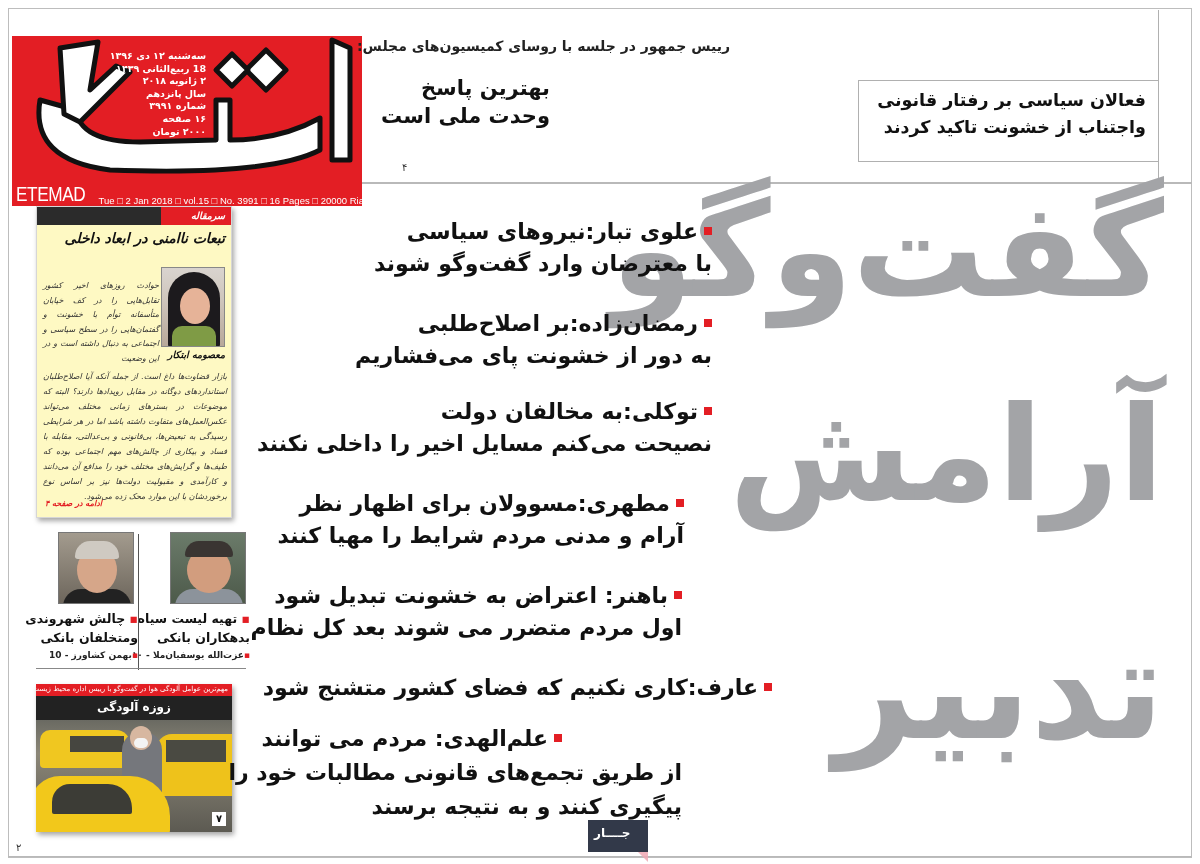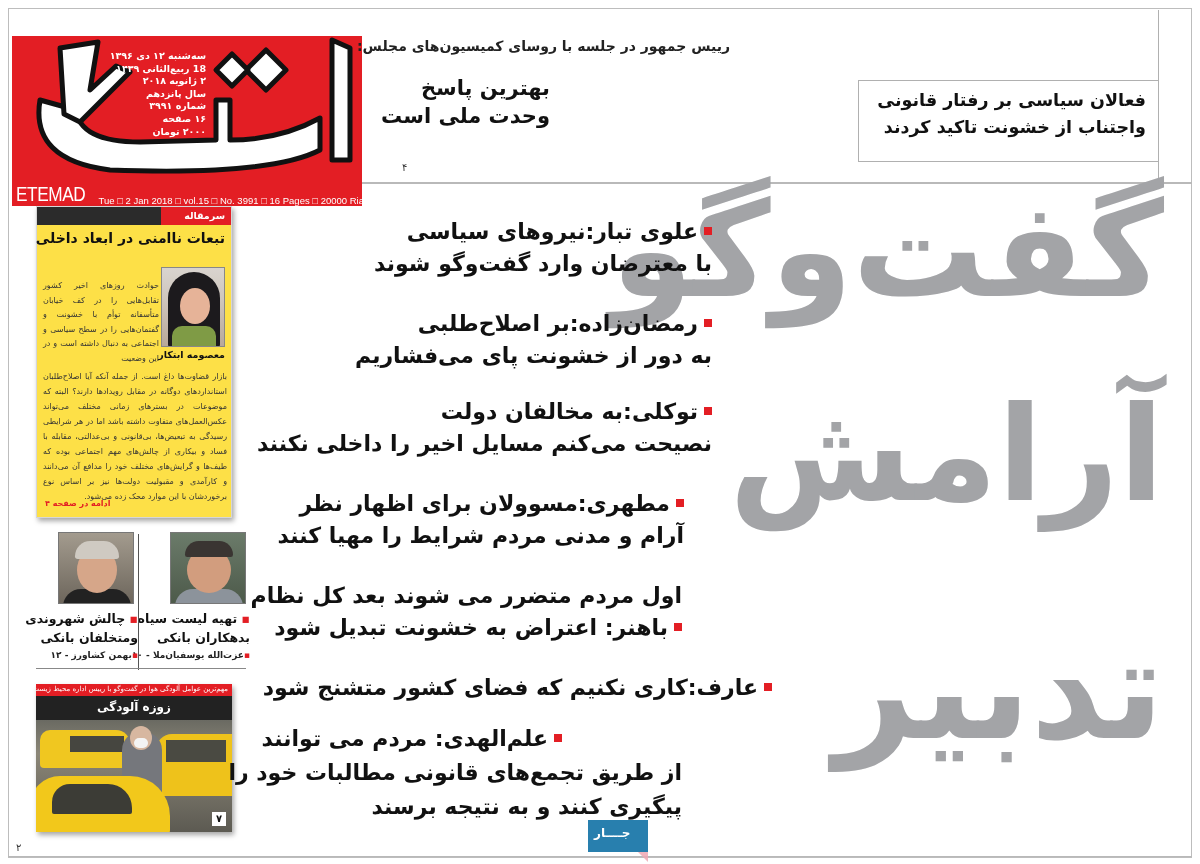--- a/index.html
+++ b/index.html
@@ -29,21 +29,21 @@
   .boxed-story .t { font-size: 17.5px; font-weight: bold; line-height: 27px; color: #111; white-space: nowrap; }
   .boxed-right-rule { position: absolute; left: 1158px; top: 10px; width: 1px; height: 170px; background: #b0b0b0; }
 
   
   .mega { position: absolute; direction: rtl; text-align: right; color: #a3a4a7; font-weight: bold; line-height: 1; white-space: nowrap; font-family: "DejaVu Sans", sans-serif; }
   .mega-1 { right: 36px; top: 184px; font-size: 132px; }
   .mega-2 { right: 36px; top: 388px; font-size: 132px; }
   .mega-3 { right: 36px; top: 620px; font-size: 140px; }
 
   
-  .editorial { position: absolute; left: 36px; top: 206px; width: 196px; height: 312px; background: #fde047; box-shadow: 2px 3px 5px rgba(0,0,0,0.35); border: 1px solid #d6d6d6; }
+  .editorial { position: absolute; left: 36px; top: 206px; width: 196px; height: 312px; background: #fef9c3; box-shadow: 2px 3px 5px rgba(0,0,0,0.35); border: 1px solid #d6d6d6; font-style: italic; }
   .ed-bar { height: 18px; display: flex; }
   .ed-bar .dark { flex: 1; background: #2b2b2b; }
   .ed-bar .red { width: 70px; background: #e31e24; color: #fff; font-size: 9.5px; font-weight: bold; direction: rtl; text-align: right; padding: 3px 6px 0 0; }
   .ed-title { direction: rtl; text-align: right; font-size: 14px; font-weight: bold; padding: 5px 6px 2px 0; white-space: nowrap; color: #111; }
   .ed-photo { position: absolute; right: 6px; top: 60px; width: 64px; height: 80px; background: linear-gradient(180deg,#d9d4cf 0%,#cfc6bd 40%,#b8a89a 100%); border: 1px solid #888; overflow: hidden; }
   .ed-photo .hijab { position: absolute; left: 6px; top: 4px; width: 52px; height: 78px; border-radius: 26px 26px 6px 6px; background: #1c1a1d; }
   .ed-photo .face { position: absolute; left: 18px; top: 20px; width: 30px; height: 36px; border-radius: 50%; background: #e6b398; }
   .ed-photo .scarf { position: absolute; left: 10px; top: 58px; width: 44px; height: 22px; background: #7f9b45; border-radius: 10px 10px 0 0; }
   .ed-author { position: absolute; right: 6px; top: 142px; font-size: 9.5px; font-weight: bold; direction: rtl; color: #111; }
   .ed-body { position: absolute; left: 6px; top: 60px; width: 116px; direction: rtl; text-align: justify; font-size: 8px; line-height: 14.6px; color: #333; margin-top: 12px; }
@@ -84,21 +84,21 @@
   .pf-num { position: absolute; right: 6px; bottom: 6px; width: 14px; height: 14px; background: #fff; color: #111; font-size: 10px; font-weight: bold; text-align: center; line-height: 14px; }
 
   
   .headlines { position: absolute; left: 262px; top: 216px; width: 450px; direction: rtl; text-align: right; }
   .hl { position: absolute; white-space: nowrap; font-weight: bold; color: #111; font-size: 22px; line-height: 32px; }
   .hl .sq { display: inline-block; width: 8px; height: 8px; background: #e31e24; margin-left: 6px; vertical-align: middle; position: relative; top: -2px; }
 
   .page-ref-2 { position: absolute; left: 16px; top: 842px; font-size: 10px; color: #333; }
 
   
-  .watermark { position: absolute; left: 588px; top: 820px; width: 60px; height: 32px; background: #0369a1; opacity: 0.85; }
+  .watermark { position: absolute; left: 588px; top: 820px; width: 60px; height: 32px; background: #0f172a; opacity: 0.85; }
   .watermark:after { content: ""; position: absolute; right: 0; bottom: -10px; border-left: 10px solid transparent; border-top: 10px solid #f0a9b5; }
   .watermark span { position: absolute; left: 6px; top: 6px; color: #fff; font-size: 12px; font-weight: bold; direction: rtl; }
 </style>
 </head>
 <body>
 
 <div class="page-frame"></div>
 <div class="hline" style="left:362px; top:182px; width:830px;"></div>
 <div class="boxed-right-rule"></div>
 <div class="hline" style="left:8px; top:856px; width:1184px; height:1px;"></div>
@@ -181,21 +181,21 @@
   <div class="pic man1">
     <div class="bg"></div>
     <div class="suit"></div>
     <div class="face"></div>
     <div class="hair"></div>
   </div>
   <div class="head">
     <div><span class="bullet-red">▪</span> <span>چالش شهروندی</span></div>
     <div>ومتخلفان بانکی</div>
   </div>
-  <div class="by"><span class="bullet-red">▪</span><span>بهمن کشاورز - ۱۲</span></div>
+  <div class="by"><span class="bullet-red">▪</span><span>بهمن کشاورز - 10</span></div>
 </div>
 <div class="feat-bottom"></div>
 
 <div class="photo-feature">
   <div class="pf-kicker">مهم‌ترین عوامل آلودگی هوا در گفت‌وگو با رییس اداره محیط زیست شهرداری</div>
   <div class="pf-title">زوزه آلودگی</div>
   <div class="pf-scene">
     <div class="taxi2">
         <div class="win"></div>
       </div>
@@ -224,22 +224,22 @@
   </div>
   <div class="hl" style="left:0; top:180px; text-align:right; width:450px;">
     <div style="padding-right:0;"><span class="sq"></span><span>توکلی:</span><span>به مخالفان دولت</span></div>
     <div>نصیحت می‌کنم مسایل اخیر را داخلی نکنند</div>
   </div>
   <div class="hl" style="left:12px; top:272px; width:410px;">
     <div><span class="sq"></span><span>مطهری:</span><span>مسوولان برای اظهار نظر</span></div>
     <div>آرام و مدنی مردم شرایط را مهیا کنند</div>
   </div>
   <div class="hl" style="left:0; top:364px; width:420px;">
+    <div><span class="sq"></span><span>باهنر:</span><span> اعتراض به خشونت تبدیل شود</span></div>
     <div>اول مردم متضرر می شوند بعد کل نظام</div>
-    <div><span class="sq"></span><span>باهنر:</span><span> اعتراض به خشونت تبدیل شود</span></div>
   </div>
   <div class="hl" style="left:0; top:456px; width:510px;">
     <div><span class="sq"></span><span>عارف:</span><span>کاری نکنیم که فضای کشور متشنج شود</span></div>
   </div>
   <div class="hl" style="left:0; top:506px; width:420px; line-height:34px;">
     <div style="padding-right:120px;"><span class="sq"></span><span>علم‌الهدی:</span><span> مردم می توانند</span></div>
     <div>از طریق تجمع‌های قانونی مطالبات خود را</div>
     <div>پیگیری کنند و به نتیجه برسند</div>
   </div>
 </div>

